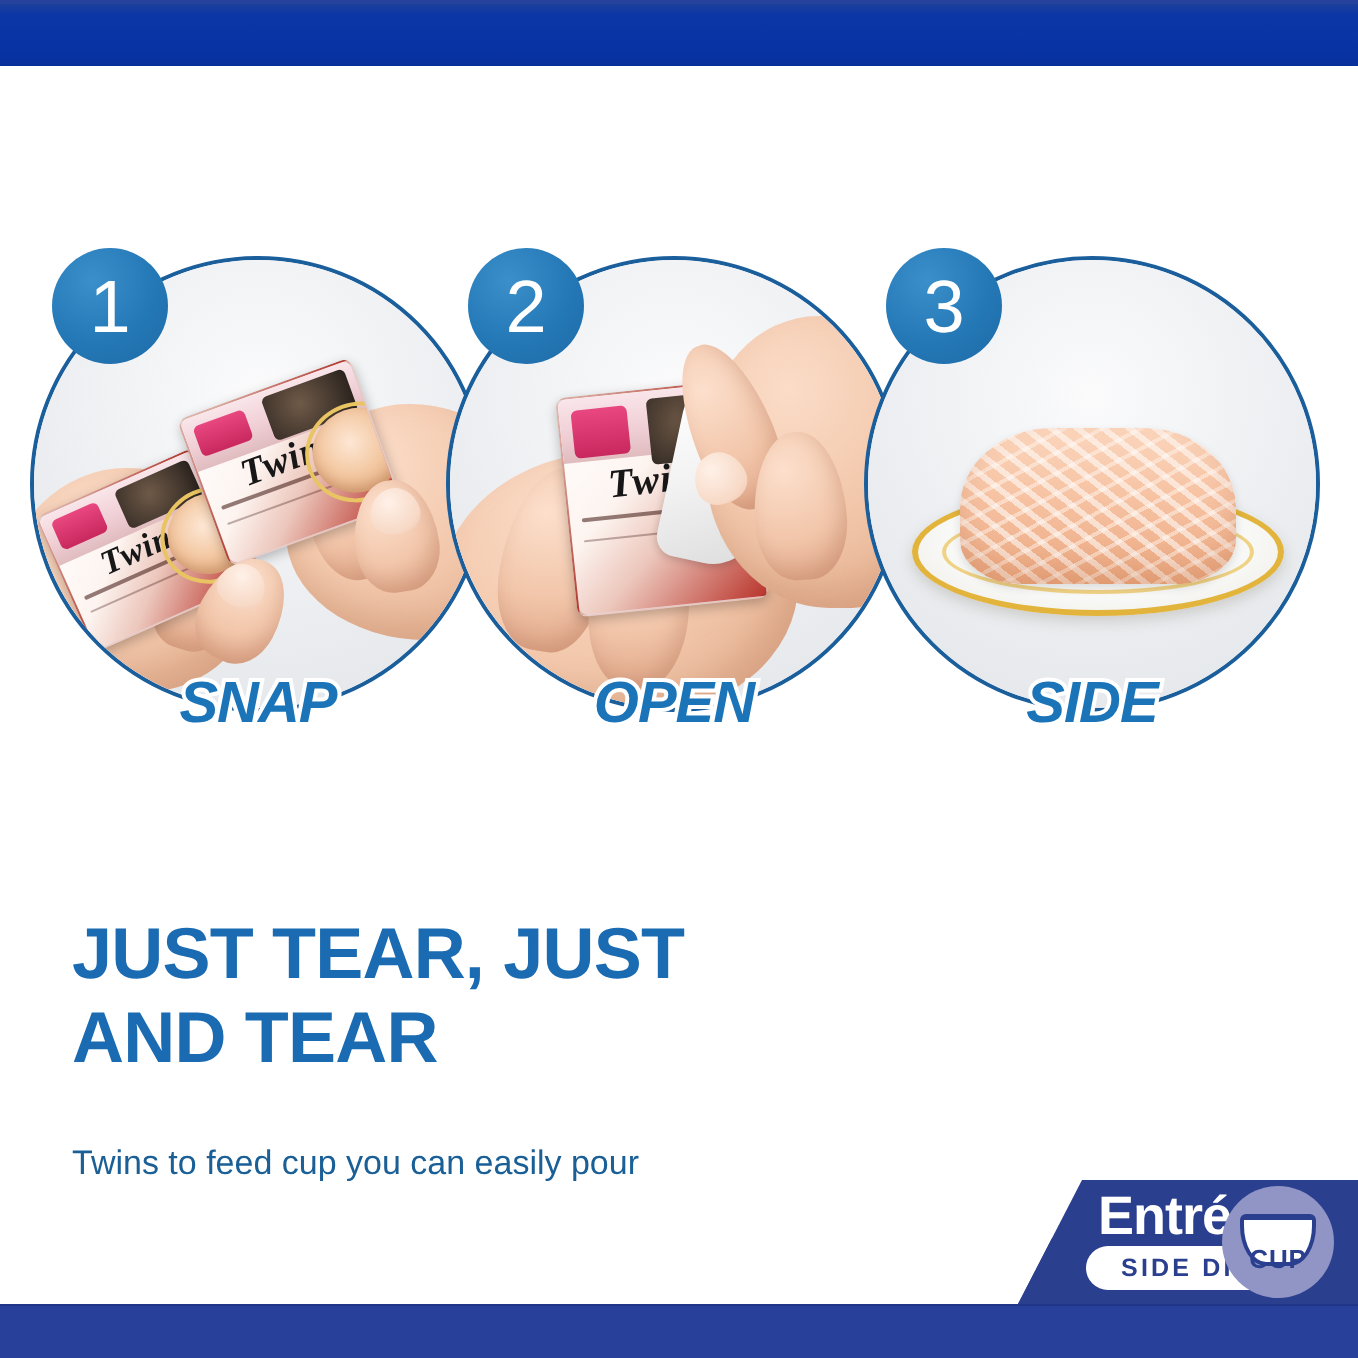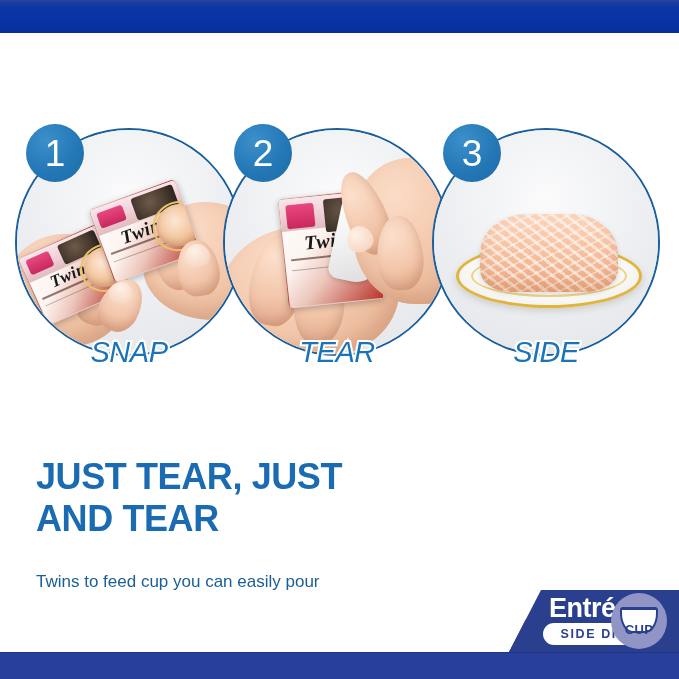--- a/index.html
+++ b/index.html
@@ -198,21 +198,21 @@
   }
 
   
   .caption {
     position: absolute;
     left: 0;
     top: 208px;
     width: 228px;
     text-align: center;
     font-size: 29px;
-    font-weight: normal;
+    font-weight: bold;
     font-style: italic;
     letter-spacing: -0.5px;
     color: #1b74b8;
     -webkit-text-stroke: 4px #ffffff;
     paint-order: stroke fill;
     z-index: 6;
   }
 
   
   .headline {
@@ -417,21 +417,21 @@
                       box-shadow:0 1px 4px rgba(0,0,0,.2);"></div>
 
           <div class="hand" style="left:128px; top:28px; width:118px; height:146px;
                       border-radius:50% 45% 40% 55% / 45% 55% 50% 50%;"></div>
           <div class="finger" style="left:120px; top:40px; width:40px; height:86px; transform:rotate(-22deg);"></div>
           <div class="nail" style="left:122px; top:96px; width:26px; height:26px; transform:rotate(-22deg);"></div>
           <div class="finger" style="left:152px; top:86px; width:46px; height:74px; transform:rotate(-4deg);"></div>
         </div>
       </div>
       <div class="badge">2</div>
-      <div class="caption">TEAR</div>
+      <div class="caption">OPEN</div>
     </div>
 
     <div class="step step-3">
       <div class="circle">
         <div class="photo">
           <div class="plate">
             <div class="plate-inner"></div>
           </div>
           <div class="food-mound"></div>
         </div>

